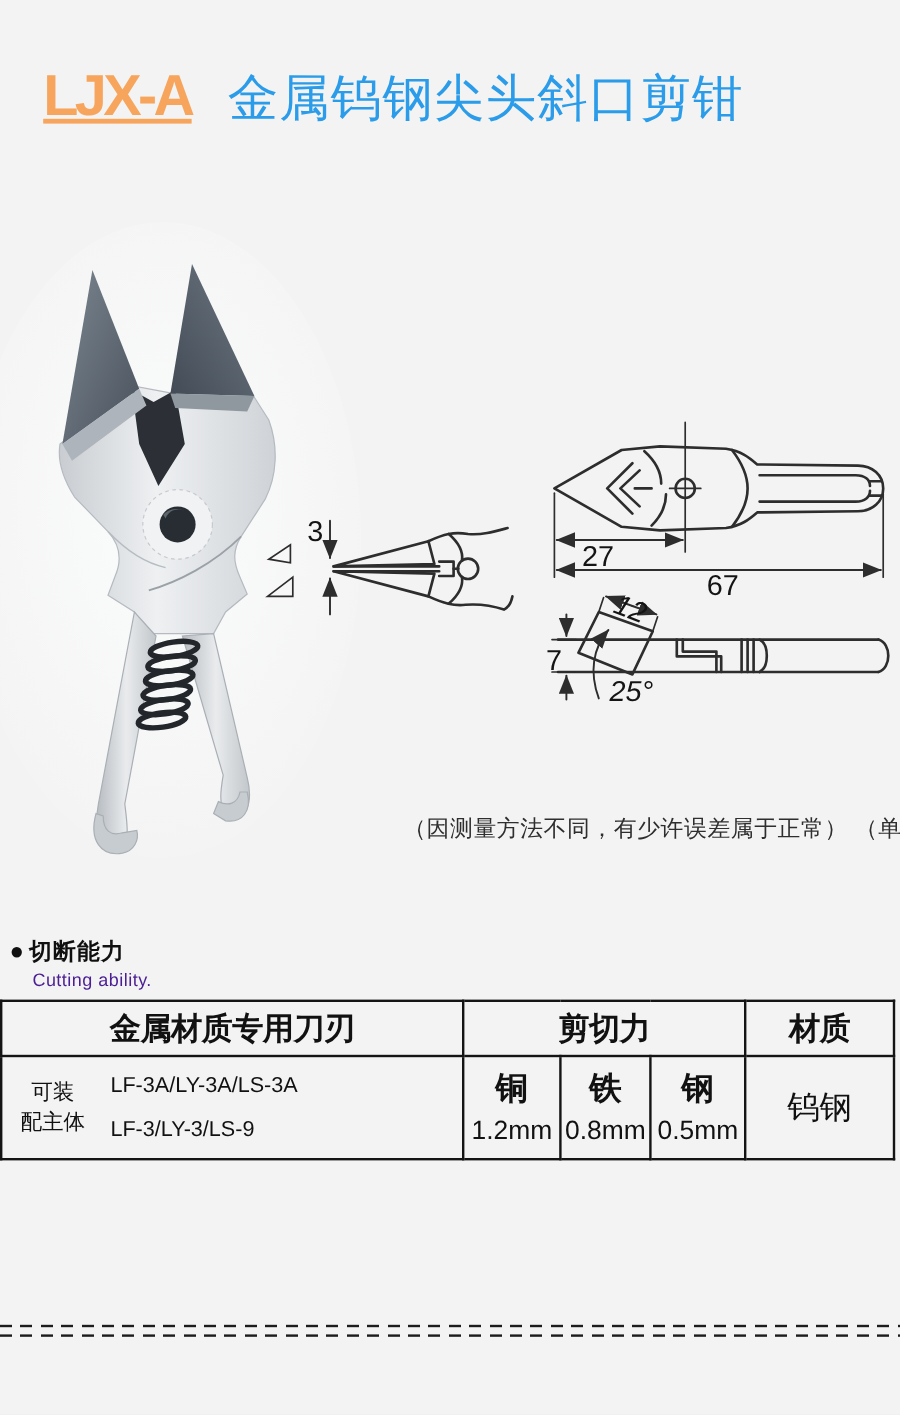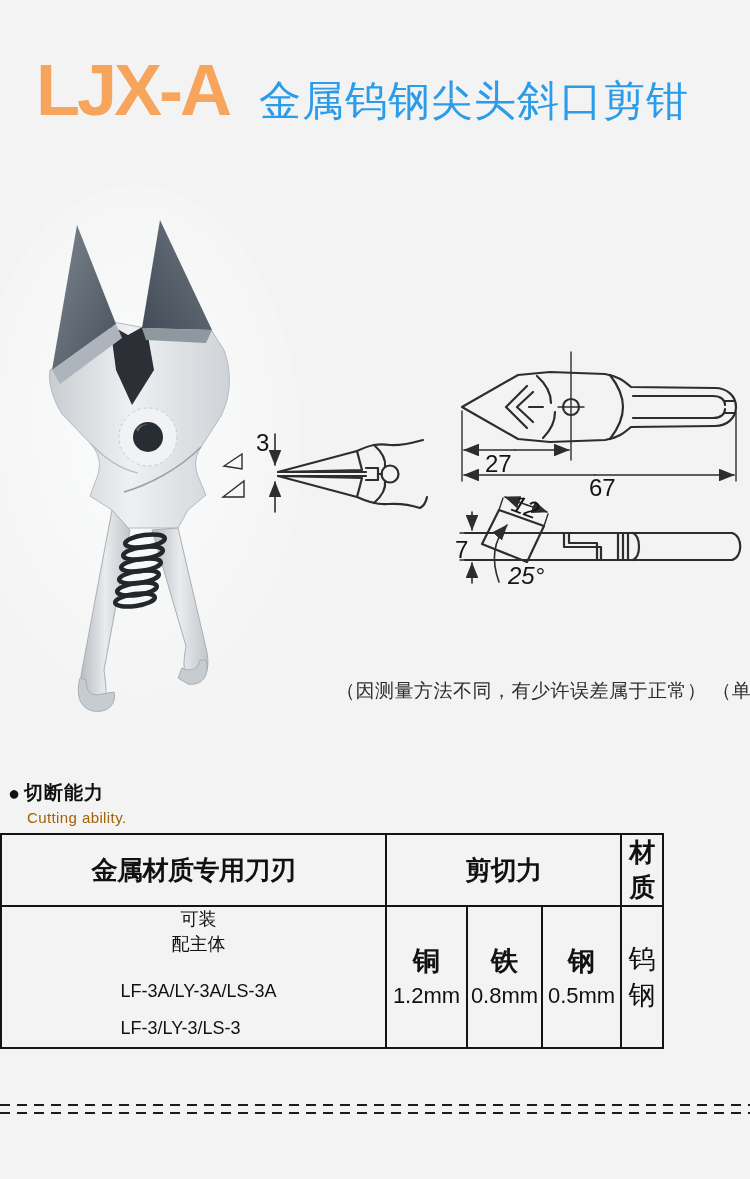--- a/index.html
+++ b/index.html
@@ -2,43 +2,43 @@
 <html><head>
 <meta charset="utf-8">
 <style>
   html,body{margin:0;padding:0;}
   body{background:#e8e8e8;font-family:"Liberation Sans", sans-serif;}
   .page{position:relative;width:750px;height:1179px;background:#f2f3f2;overflow:hidden;margin:0 auto;}
 
   
   .hdr{position:absolute;left:34px;top:54px;display:flex;align-items:baseline;white-space:nowrap;}
   .hdr .no{font-size:46px;font-weight:500;color:#161616;letter-spacing:-1px;}
-  .hdr .model{font-size:72px;font-weight:700;color:#f7a55c;letter-spacing:-3px;line-height:1;margin-left:2px;}
+  .hdr .model{font-size:48px;font-weight:700;color:#f7a55c;letter-spacing:-3px;line-height:1;margin-left:2px;text-decoration:underline;}
   .hdr .cn{font-size:42px;font-weight:500;color:#2b9ce9;margin-left:30px;letter-spacing:1px;}
 
   
   svg{position:absolute;overflow:visible;}
   svg text{font-family:"Liberation Sans", sans-serif;fill:#141414;}
   .ln{stroke:#2d2d2d;stroke-width:2.2;fill:none;stroke-linecap:round;stroke-linejoin:round;}
   .thin{stroke:#2d2d2d;stroke-width:1.4;fill:none;stroke-linecap:round;}
   .dim{stroke:#2d2d2d;stroke-width:1.6;fill:none;stroke-linecap:round;}
 
   
   .note{position:absolute;left:336px;top:678px;font-size:19px;color:#2e2e2e;letter-spacing:0.5px;white-space:nowrap;}
   .sec{position:absolute;left:8px;top:780px;display:flex;align-items:center;color:#101010;}
   .sec .dot{font-size:20px;line-height:1;margin-right:4px;}
   .sec .t{font-size:19px;font-weight:600;letter-spacing:1px;}
-  .sec-sub{position:absolute;left:27px;top:809px;font-size:15px;color:#a16207;letter-spacing:0.4px;}
-
-  
-  table.spec{position:absolute;left:0;top:833px;width:664px;border-collapse:collapse;table-layout:fixed;color:#111;}
+  .sec-sub{position:absolute;left:27px;top:809px;font-size:15px;color:#4c1d95;letter-spacing:0.4px;}
+
+  
+  table.spec{position:absolute;left:0;top:833px;width:746px;border-collapse:collapse;table-layout:fixed;color:#111;}
   table.spec th,table.spec td{border:2px solid #141414;padding:0;}
   table.spec th{height:44px;font-size:26px;font-weight:700;letter-spacing:-0.5px;text-align:center;}
   table.spec td{height:84px;text-align:center;vertical-align:middle;}
-  .cell1{display:flex;align-items:center;gap:16px;padding-left:10px;text-align:left;flex-direction:column;}
+  .cell1{display:flex;align-items:center;gap:16px;padding-left:10px;text-align:left;}
   .mount{width:64px;font-size:18px;line-height:25px;text-align:center;flex:none;}
   .models{font-size:18px;line-height:37px;white-space:nowrap;}
   .metal{font-size:27px;font-weight:700;line-height:1;}
   .mval{font-size:22px;margin-top:10px;line-height:1;text-align:center;}
   .bladem{font-size:27px;font-weight:500;}
 
   
   .dash{position:absolute;left:0;width:750px;height:2px;
         background:repeating-linear-gradient(90deg,#1c1c1c 0 10px,transparent 10px 17px);}
 </style>
@@ -207,21 +207,21 @@
     </tr>
     <tr>
       <td>
         <div class="cell1">
           <div class="mount">
             <div>可装</div>
             <div>配主体</div>
           </div>
           <div class="models">
             <div>LF-3A/LY-3A/LS-3A</div>
-            <div>LF-3/LY-3/LS-3</div>
+            <div>LF-3/LY-3/LS-9</div>
           </div>
         </div>
       </td>
       <td>
         <div class="metal">铜</div>
         <div class="mval">1.2mm</div>
       </td>
       <td>
         <div class="metal">铁</div>
         <div class="mval">0.8mm</div>

